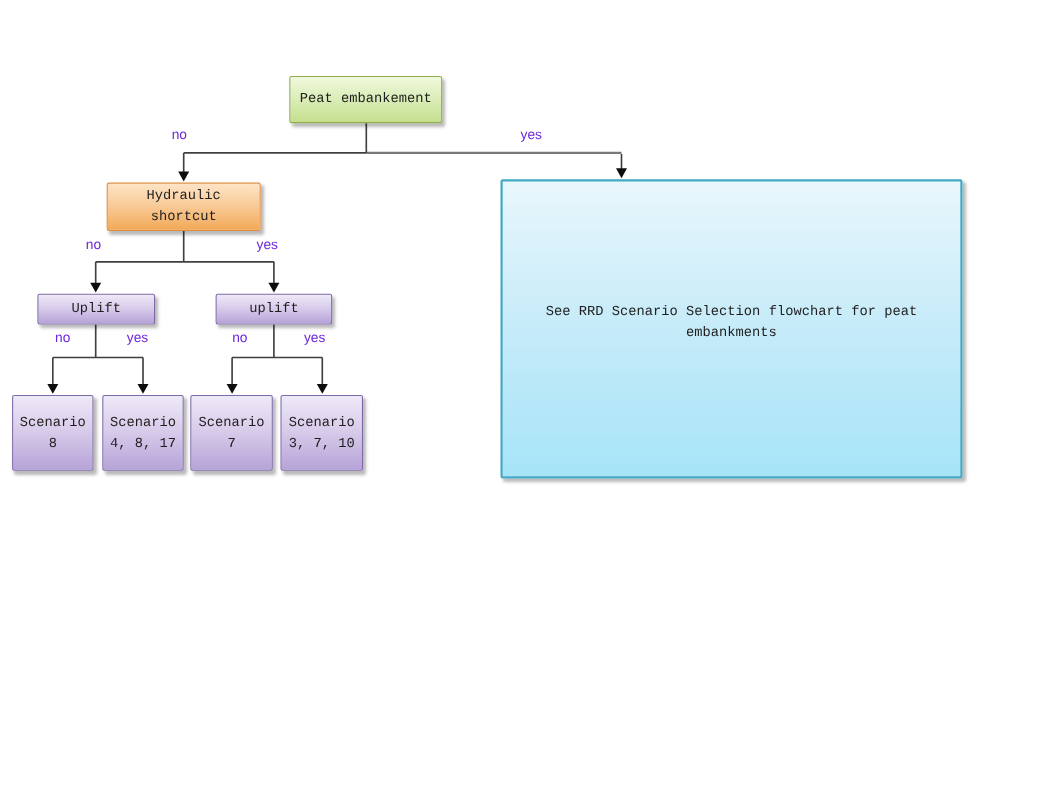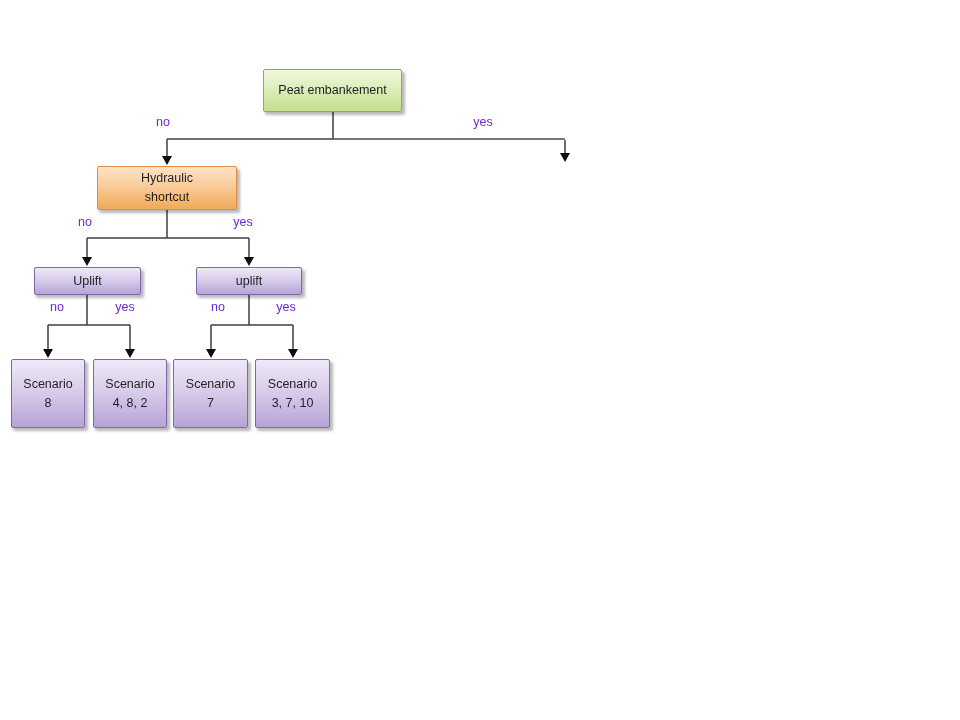--- a/index.html
+++ b/index.html
@@ -27,20 +27,21 @@
     display: flex;
     flex-direction: column;
     align-items: center;
     justify-content: center;
     text-align: center;
     font-size: 12.5px;
     line-height: 1.5;
     border-radius: 2px;
     box-shadow: 2.5px 3px 3px rgba(0,0,0,0.28);
     box-sizing: border-box;
+    font-family: Liberation Mono, monospace;
   }
   .node-green {
     background: linear-gradient(180deg, #f0f8dd 0%, #ddeebb 45%, #c3df8d 100%);
     border: 1px solid #90ad4e;
   }
   .node-orange {
     background: linear-gradient(180deg, #fde4c6 0%, #f9cc9b 45%, #f2a958 100%);
     border: 1px solid #de8d41;
   }
   .node-purple {
@@ -114,37 +115,40 @@
 
   <div class="node node-green pos-root">
     <span>Peat embankement</span>
   </div>
 
   <div class="node node-orange pos-hydraulic">
     <span>Hydraulic</span>
     <span>shortcut</span>
   </div>
 
+  <div class="node node-cyan pos-reference">
+    <span class="ref-text">See RRD Scenario Selection flowchart for peat embankments</span>
+  </div>
 
   <div class="node node-purple pos-uplift-l">
     <span>Uplift</span>
   </div>
 
   <div class="node node-purple pos-uplift-r">
     <span>uplift</span>
   </div>
 
   <div class="node node-purple pos-s8">
     <span>Scenario</span>
     <span>8</span>
   </div>
 
   <div class="node node-purple pos-s4810">
     <span>Scenario</span>
-    <span>4, 8, 2</span>
+    <span>4, 8, 17</span>
   </div>
 
   <div class="node node-purple pos-s7">
     <span>Scenario</span>
     <span>7</span>
   </div>
 
   <div class="node node-purple pos-s3710">
     <span>Scenario</span>
     <span>3, 7, 10</span>

